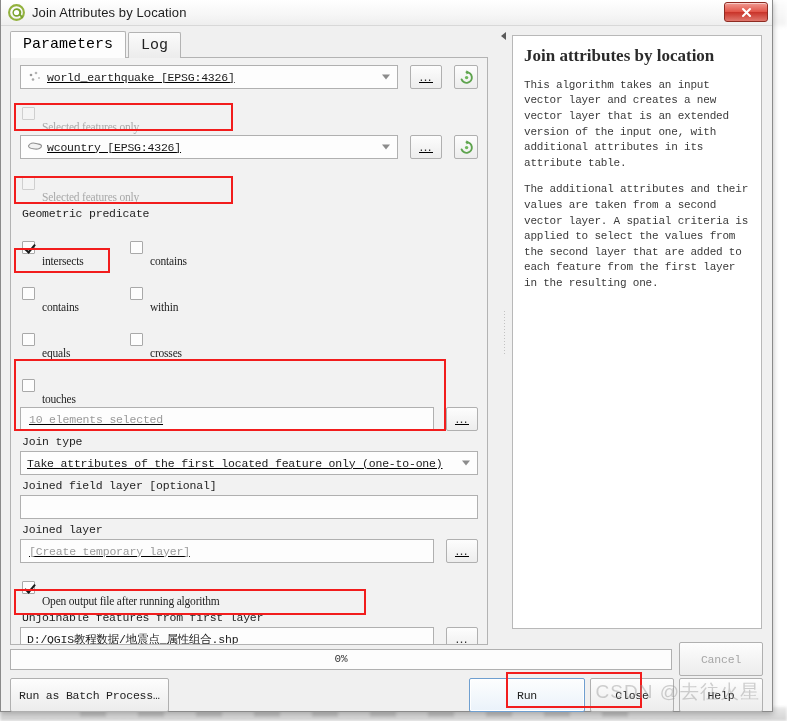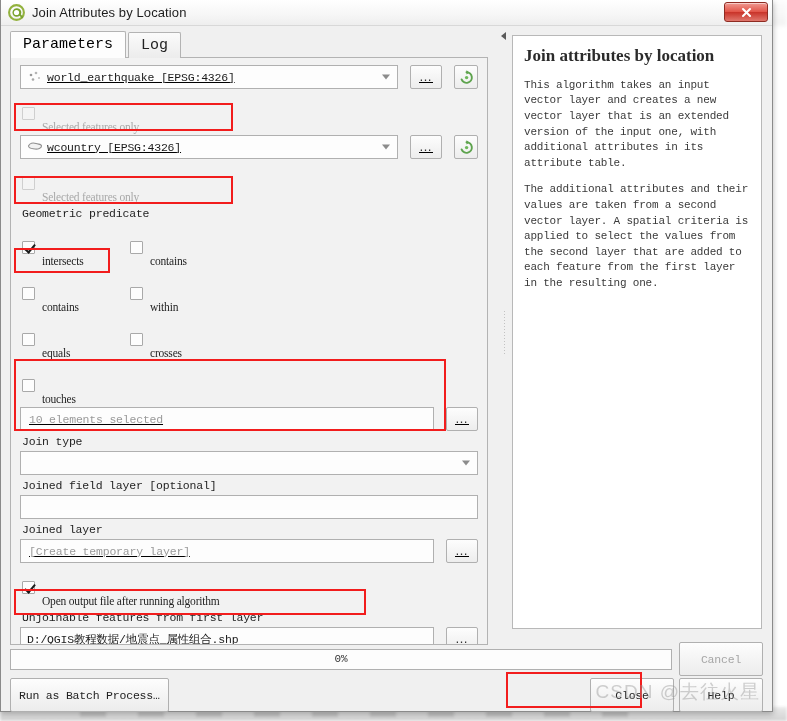--- a/index.html
+++ b/index.html
@@ -427,20 +427,21 @@
         </div>
 
         <div class="row">
           <div class="textfield placeholder">10 elements selected</div>
           <div class="btn-dots">…</div>
         </div>
 
         <div class="lbl">Join type</div>
         <div class="row">
           <div class="combo">
+            <span>Take attributes of the first located feature only (one-to-one)</span>
             <span class="caret"></span>
           </div>
         </div>
 
 
         <div class="lbl">Joined field layer [optional]</div>
         <div class="row">
           <div class="textfield"></div>
         </div>
 
@@ -491,20 +492,21 @@
 
   <div class="bottom">
     <div class="prog-row">
       <div class="progress">0%</div>
       <div class="btn disabled">Cancel</div>
     </div>
     <div class="btnbar">
       <div class="btn">Run as Batch Process…</div>
       <div class="spacer"></div>
       <div class="right-group">
+        <div class="btn primary" style="min-width:116px">Run</div>
         <div class="btn" style="min-width:84px">Close</div>
         <div class="btn" style="min-width:84px">Help</div>
       </div>
       <div class="redbox" style="left:496px; top:-6px; width:136px; height:36px;"></div>
     </div>
   </div>
 
   <div class="watermark">CSDN @去往火星</div>
 </div>
 

